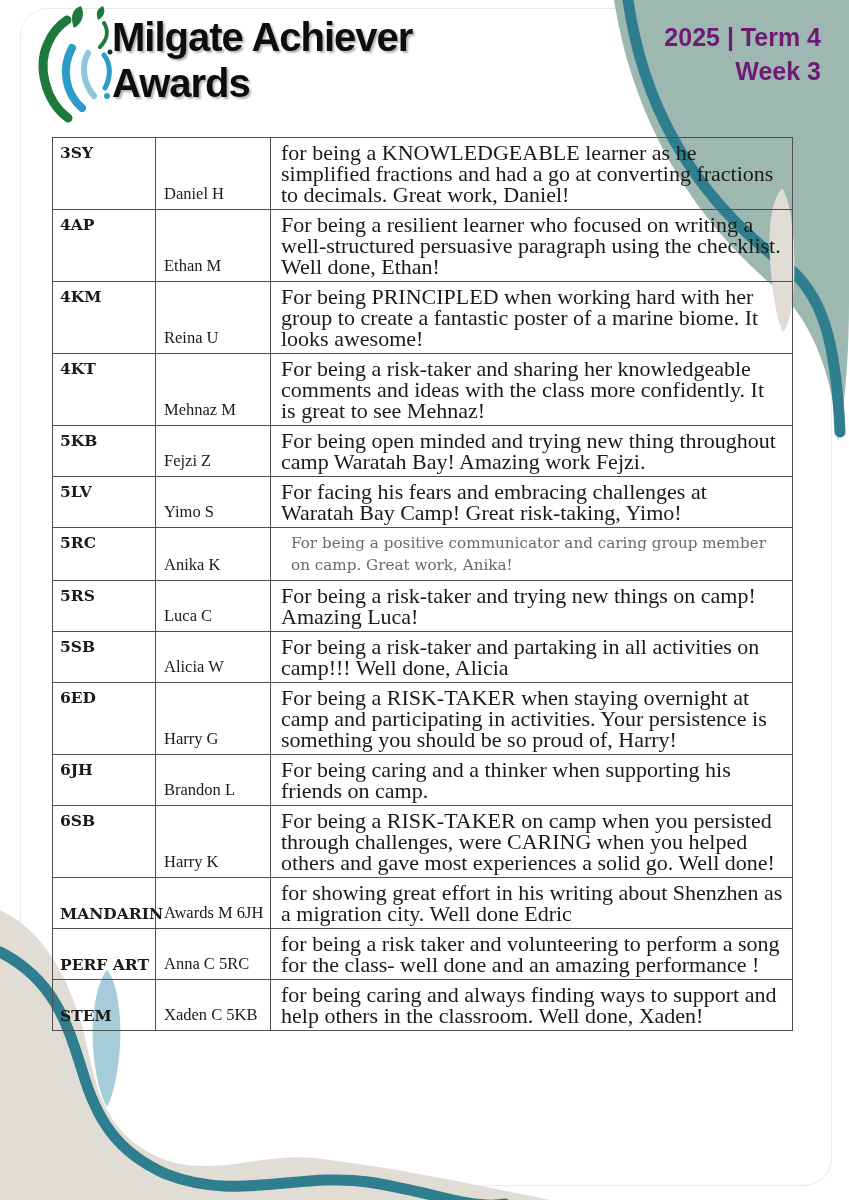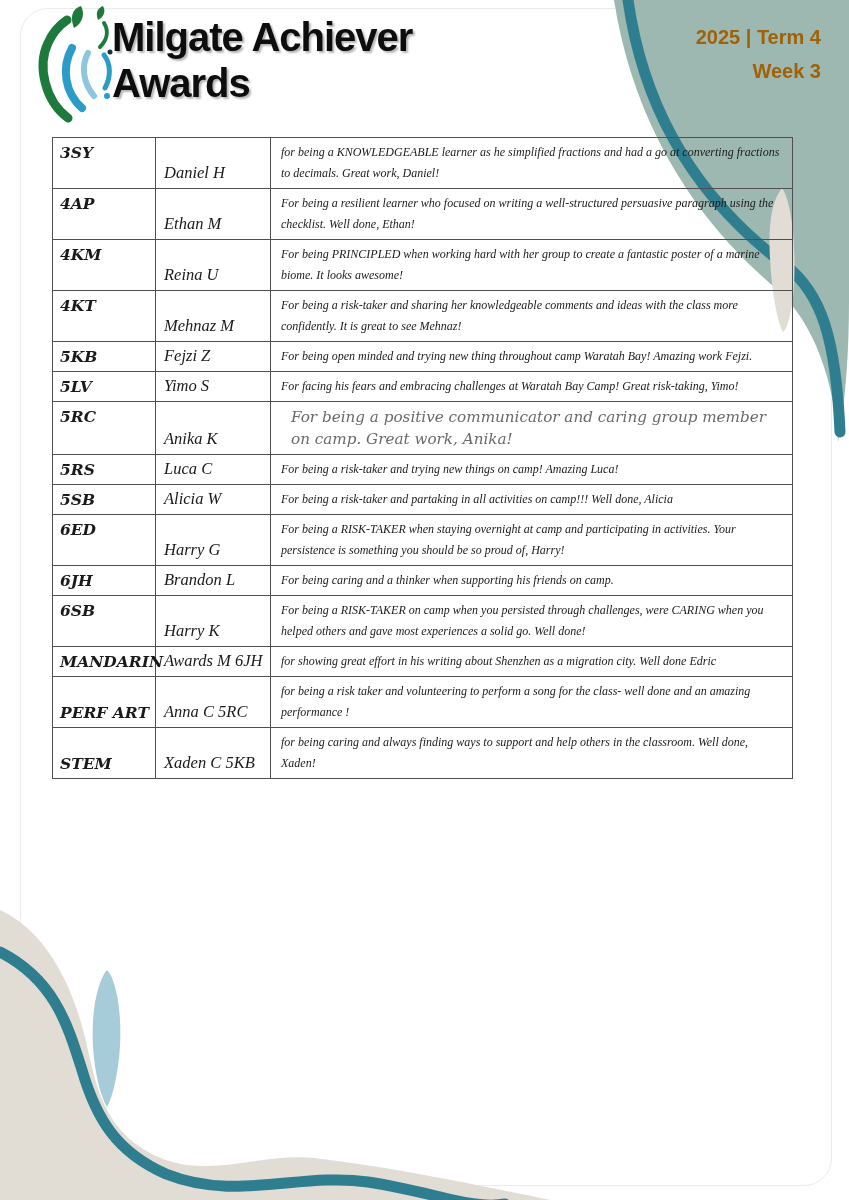--- a/index.html
+++ b/index.html
@@ -18,31 +18,31 @@
   .decor{position:absolute;z-index:2;pointer-events:none;}
   #decor-top-right{right:0;top:0;}
   #decor-bottom-left{left:0;top:830px;}
 
   .header{position:absolute;left:0;top:0;width:849px;z-index:3;}
   .logo{position:absolute;left:30px;top:6px;}
   .title{position:absolute;left:112px;top:14px;
     font-weight:bold;font-size:40px;line-height:46px;letter-spacing:-1px;
     color:#0d0d0d;text-shadow:2px 2px 2px rgba(90,90,90,0.45);}
   .badge{position:absolute;right:28px;top:20px;text-align:right;
-    font-weight:bold;font-size:20px;line-height:34px;color:#a16207;}
+    font-weight:bold;font-size:25px;line-height:34px;color:#701a75;}
 
   table.awards{position:absolute;left:52px;top:137px;width:740px;z-index:3;
     border-collapse:collapse;table-layout:fixed;background:transparent;
     font-family:"Liberation Serif", serif;color:var(--text);}
-  table.awards td{border:1.5px solid var(--table_border);background:transparent;font-style:italic;}
+  table.awards td{border:1.5px solid var(--table_border);background:transparent;}
   .class-cell{font-family:"DejaVu Serif", serif;font-weight:bold;font-size:15.5px;
     vertical-align:top;padding:5px 4px 5px 7px;}
   .class-cell.bottom{vertical-align:bottom;}
   .name-cell{font-size:16.5px;vertical-align:bottom;padding:3px 6px 5px 8px;}
-  .citation-cell{font-size:12px;vertical-align:top;line-height:21px;
+  .citation-cell{font-size:22px;vertical-align:top;line-height:21px;
     padding:4px 8px 4px 10px;}
   .citation-cell.muted{font-family:"DejaVu Serif", serif;font-size:15.2px;
     line-height:22px;color:var(--muted_text);padding-left:20px;}
 </style>
 </head>
 <body>
 
 <div class="stage">
 
   <div class="card"></div>

